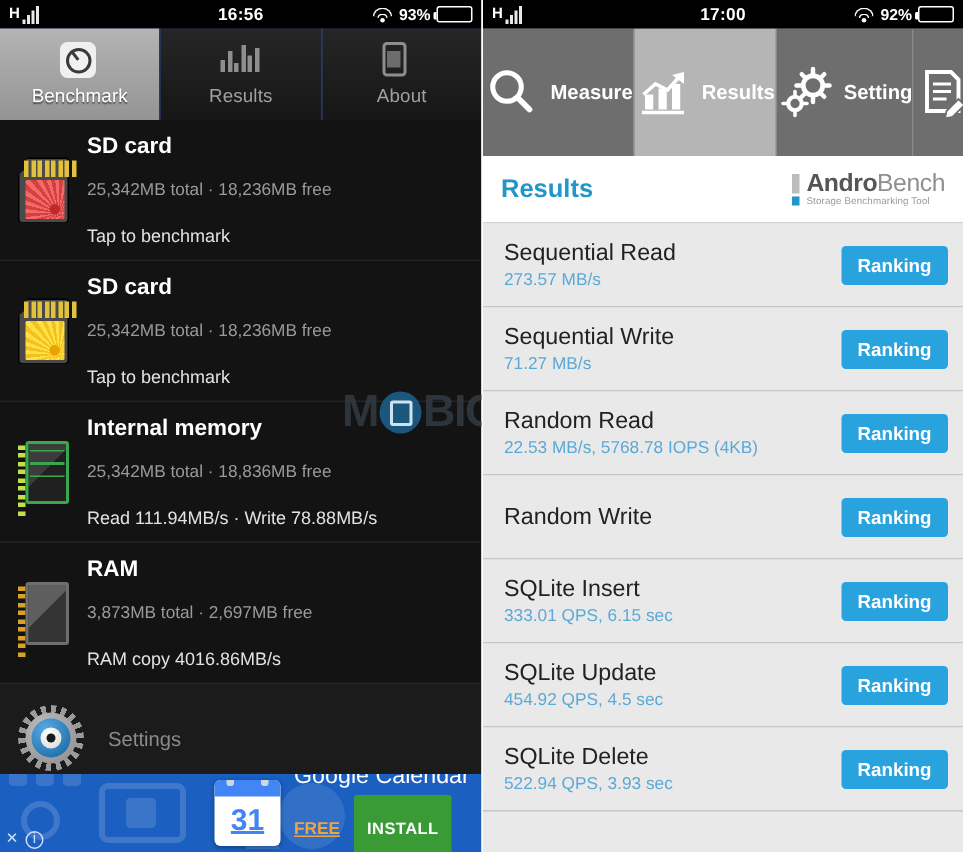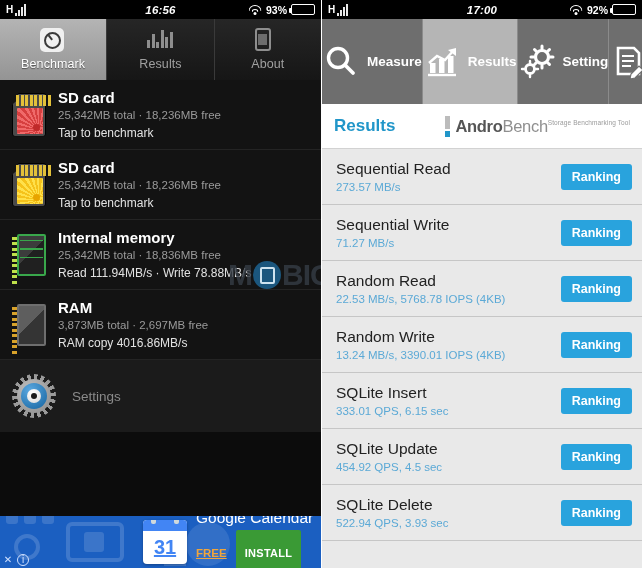--- a/index.html
+++ b/index.html
@@ -20,21 +20,21 @@
   .statusbar {
     height: 19px; background: #000; color: #fff;
     display: flex; align-items: center; padding: 0 6px;
     font-size: 11px; font-weight: bold; position: relative;
   }
   .sb-left { display: flex; align-items: flex-end; gap: 1px; height: 12px; }
   .sb-bar { width: 2px; background: #e8e8e8; }
   .sb-h { font-size: 10px; font-weight: bold; line-height: 11px; margin-right: 2px; }
   .sb-time {
     position: absolute; left: 0; right: 0; text-align: center;
-    font-size: 11.5px; font-weight: bold; letter-spacing: .2px; font-style: italic;
+    font-size: 11.5px; font-weight: bold; letter-spacing: .2px;
   }
   .sb-right { margin-left: auto; display: flex; align-items: center; gap: 4px; z-index: 2; }
   .sb-pct { font-size: 10.5px; font-weight: bold; }
   .battery {
     width: 24px; height: 11px; border: 1.5px solid #fff; border-radius: 2px;
     position: relative; padding: 1px;
   }
   .battery::before {
     content:''; position:absolute; left:-3px; top:3px; width:2px; height:5px;
     background:#fff; border-radius:1px 0 0 1px;
@@ -91,21 +91,21 @@
   }
   .ic-phone i { width: 9px; height: 11px; background: #6d6d6d; display: block; }
 
   
   .dlist { position: relative; }
   .drow {
     display: flex; align-items: center; gap: 12px;
     padding: 9px 10px 9px 12px; border-bottom: 1px solid #242424;
     background: #131313; min-height: 70px;
   }
-  .drow .dtext { display: flex; flex-direction: column; gap: 3px; }
+  .drow .dtext { display: flex; flex-direction: column; gap: 15px; }
   .dtitle { font-size: 15px; font-weight: bold; color: #ffffff; }
   .dsub   { font-size: 11.5px; color: #9a9a9a; }
   .dact   { font-size: 12px; color: #e2e2e2; margin-top: 2px; }
 
   
   .ic-sd { width: 34px; height: 44px; position: relative; }
   .ic-sd .body {
     position: absolute; inset: 0; background: #4a4a4a;
     border-radius: 2px 2px 3px 3px; border: 1px solid #000;
     clip-path: polygon(0 0, 100% 0, 100% 100%, 0 100%, 0 28%, 18% 16%, 18% 0);
@@ -265,21 +265,21 @@
   .res-head {
     height: 45px; background: #ffffff; display: flex; align-items: center;
     justify-content: space-between; padding: 0 12px; border-bottom: 1px solid #d2d2d2;
   }
   .res-title { font-size: 17px; font-weight: bold; color: #2196c9; }
   .brand { display: flex; align-items: center; gap: 5px; }
   .brand .mark { display: flex; flex-direction: column; gap: 2px; }
   .brand .mark i { display: block; width: 5px; background: #bcbcbc; }
   .brand .mark i.a { height: 13px; }
   .brand .mark i.b { height: 6px; background: #2196c9; }
-  .brand .bt { display: flex; flex-direction: row; line-height: 1; }
+  .brand .bt { display: flex; flex-direction: column; line-height: 1; }
   .brand .bname { font-size: 16.5px; font-weight: bold; color: #555; letter-spacing: -.3px; }
   .brand .bname em { font-style: normal; color: #8f8f8f; font-weight: normal; }
   .brand .btag { font-size: 6.5px; color: #9a9a9a; letter-spacing: .1px; margin-top: 2px; }
 
   
   .rrow {
     height: 56px; background: #e9e9e9; border-bottom: 1px solid #c6c6c6;
     display: flex; align-items: center; justify-content: space-between;
     padding: 0 10px 0 14px;
   }
@@ -610,21 +610,20 @@
       <div class="rrow">
         <span class="rt">
           <span class="rname">Random Read</span>
           <span class="rval">22.53 MB/s, 5768.78 IOPS (4KB)</span>
         </span>
         <button class="rank-btn">Ranking</button>
       </div>
       <div class="rrow">
         <span class="rt">
           <span class="rname">Random Write</span>
-          <span class="rval">13.24 MB/s, 3390.01 IOPS (4KB)</span>
         </span>
         <button class="rank-btn">Ranking</button>
       </div>
       <div class="rrow">
         <span class="rt">
           <span class="rname">SQLite Insert</span>
           <span class="rval">333.01 QPS, 6.15 sec</span>
         </span>
         <button class="rank-btn">Ranking</button>
       </div>

